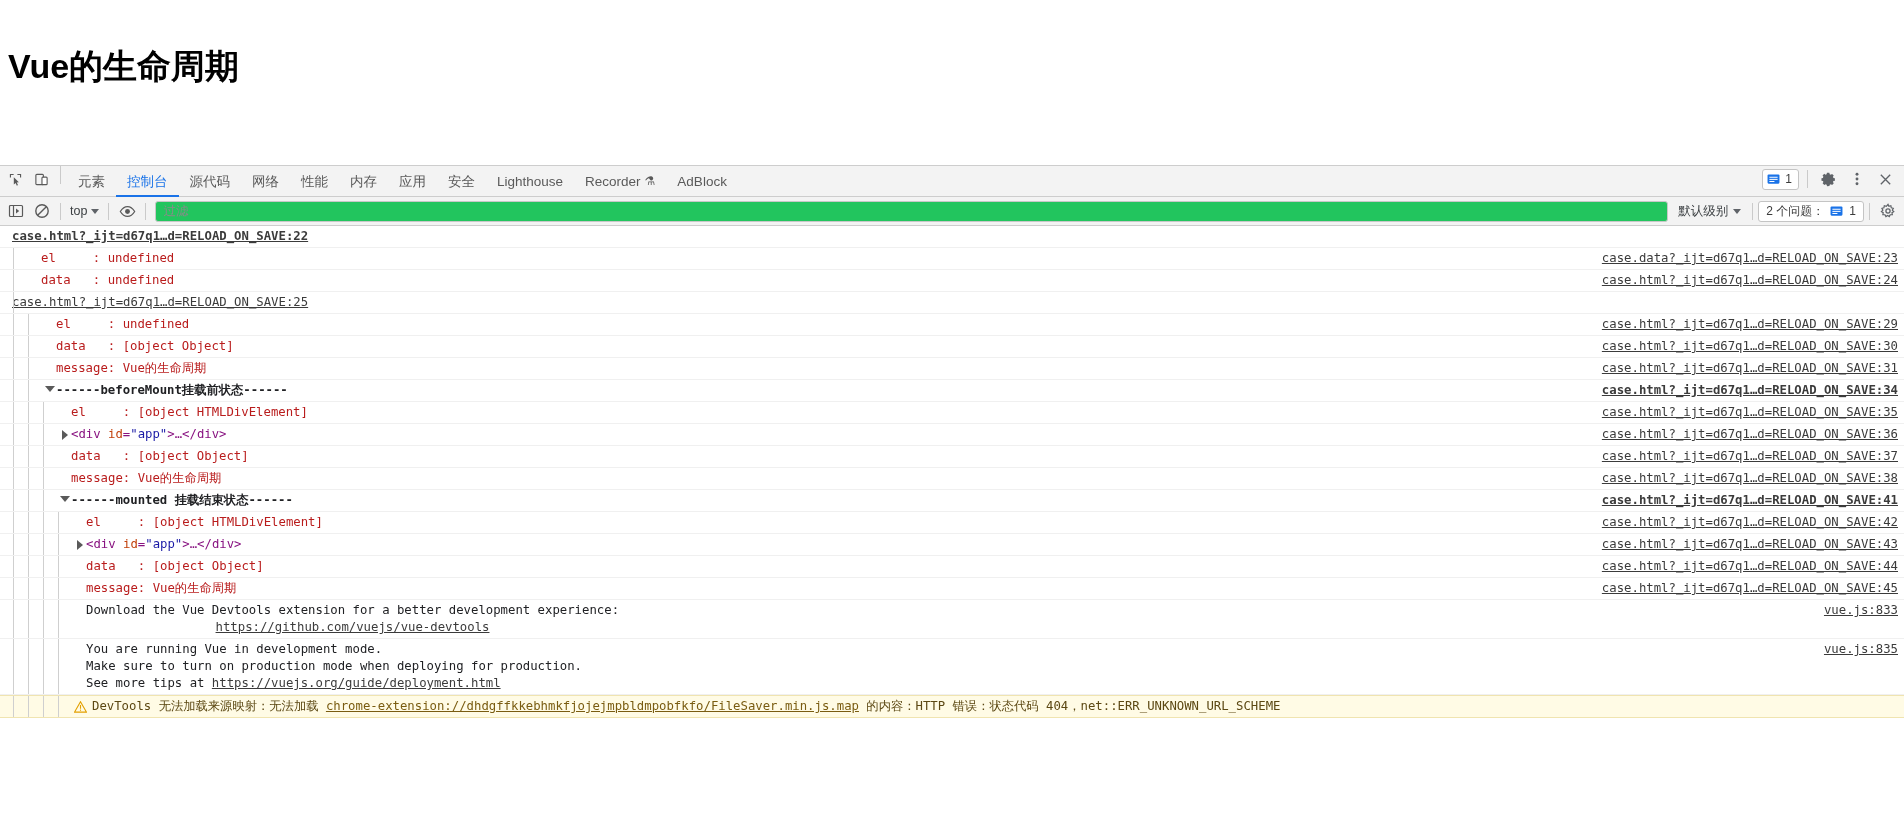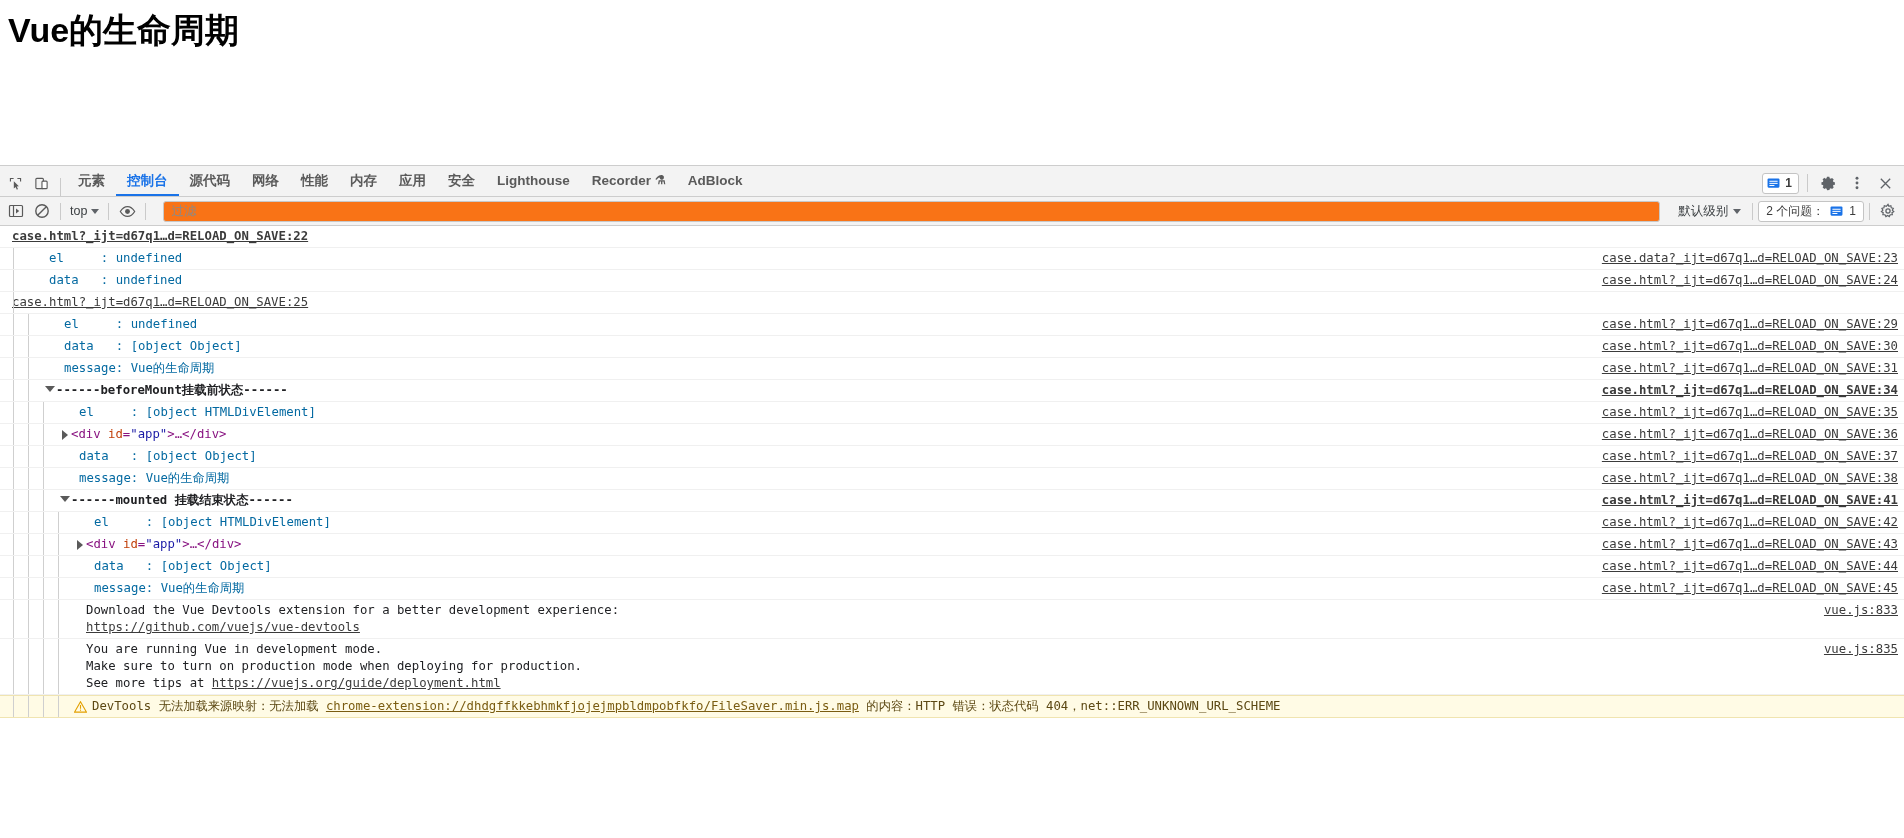--- a/index.html
+++ b/index.html
@@ -9,20 +9,21 @@
     background: #ffffff;
     font-family: "Liberation Sans", sans-serif;
   }
   * { box-sizing: border-box; }
 
   
   #page-area {
     height: 165px;
     background: #ffffff;
     position: relative;
+    margin-top: 36px;
   }
   #page-title {
     margin: 0;
     padding: 8px 0 0 8px;
     font-size: 34px;
     font-weight: bold;
     color: #000000;
     letter-spacing: 0px;
     font-family: "Liberation Sans", sans-serif;
   }
@@ -34,27 +35,26 @@
     width: 1904px;
     height: 673px;
     background: #ffffff;
     border-top: 1px solid #cdcdcd;
     font-family: "Liberation Sans", sans-serif;
   }
 
   
   #tabbar {
     display: flex;
-    align-items: flex-end;
+    align-items: flex-start;
     height: 31px;
     background: #f3f3f3;
     border-bottom: 1px solid #cdcdcd;
     padding: 0 2px;
     position: relative;
-    font-weight: bold;
   }
   .tb-icon-btn {
     width: 26px; height: 26px;
     display: flex; align-items: center; justify-content: center;
     cursor: pointer;
     flex: 0 0 auto;
   }
   .tb-icon-btn svg { display:block; }
   .tb-sep {
     width: 1px; height: 18px;
@@ -124,27 +124,27 @@
   }
   .caret {
     width: 0; height: 0;
     border-left: 4px solid transparent;
     border-right: 4px solid transparent;
     border-top: 5px solid #5f6368;
   }
   #filter-input {
     flex: 1 1 auto;
     height: 21px;
-    margin: 0 12px;
+    margin: 0 4px;
     border: 1px solid #c8c8c8;
     border-radius: 3px;
     padding: 0 7px;
     font-size: 12.5px;
     color: #3c4043;
-    background: #f97316;
+    background: #22c55e;
     font-family: "Liberation Sans", sans-serif;
     outline: none;
     min-width: 40px;
   }
   #filter-input::placeholder { color: #8a8a8a; }
   .level-select {
     display: flex; align-items: center; gap: 5px;
     font-size: 12.5px; color: #3c4043;
     padding: 0 6px; cursor: pointer; flex: 0 0 auto;
   }
@@ -219,21 +219,21 @@
     border-right: 5px solid transparent;
     border-top: 6px solid #5a5a5a;
   }
   .tri-right {
     width: 0; height: 0;
     border-top: 5px solid transparent;
     border-bottom: 5px solid transparent;
     border-left: 6px solid #5a5a5a;
   }
   .msg-text { white-space: pre; }
-  .msg-text.err   { color: #0369a1; margin-left: 8px; }
+  .msg-text.err   { color: #b91c1c; }
   .msg-text.group { color: #202124; font-weight: bold; }
   .msg-text.plain { color: #202124; }
   .msg-text.warn  { color: #5c4813; }
   .msg-text.node  { color: #881280; }
   .attr-name  { color: #c2410c; }
   .attr-value { color: #1a1aa6; }
   .node-punct { color: #881280; }
   .link-inline {
     color: #3b3b3b;
     text-decoration: underline;
@@ -545,21 +545,21 @@
         <div class="row-main" style="padding-left: 73px;"><div class="disclosure"></div><span class="msg-text err">message: Vue的生命周期</span></div>
         <span class="source-link">case.html?_ijt=d67q1…d=RELOAD_ON_SAVE:45</span>
       </div>
       <div class="row">
         <div class="guides">
           <div class="guide" style="left: 13px;"></div>
           <div class="guide" style="left: 28px;"></div>
           <div class="guide" style="left: 43px;"></div>
           <div class="guide" style="left: 58px;"></div>
         </div>
-        <div class="row-main" style="padding-left: 73px;"><div class="disclosure"></div><span class="msg-text plain multiline">Download the Vue Devtools extension for a better development experience:
+        <div class="row-main" style="padding-left: 73px; text-align: center;"><div class="disclosure"></div><span class="msg-text plain multiline">Download the Vue Devtools extension for a better development experience:
 <span class="link-inline">https://github.com/vuejs/vue-devtools</span></span></div>
         <span class="source-link">vue.js:833</span>
       </div>
       <div class="row">
         <div class="guides">
           <div class="guide" style="left: 13px;"></div>
           <div class="guide" style="left: 28px;"></div>
           <div class="guide" style="left: 43px;"></div>
           <div class="guide" style="left: 58px;"></div>
         </div>

